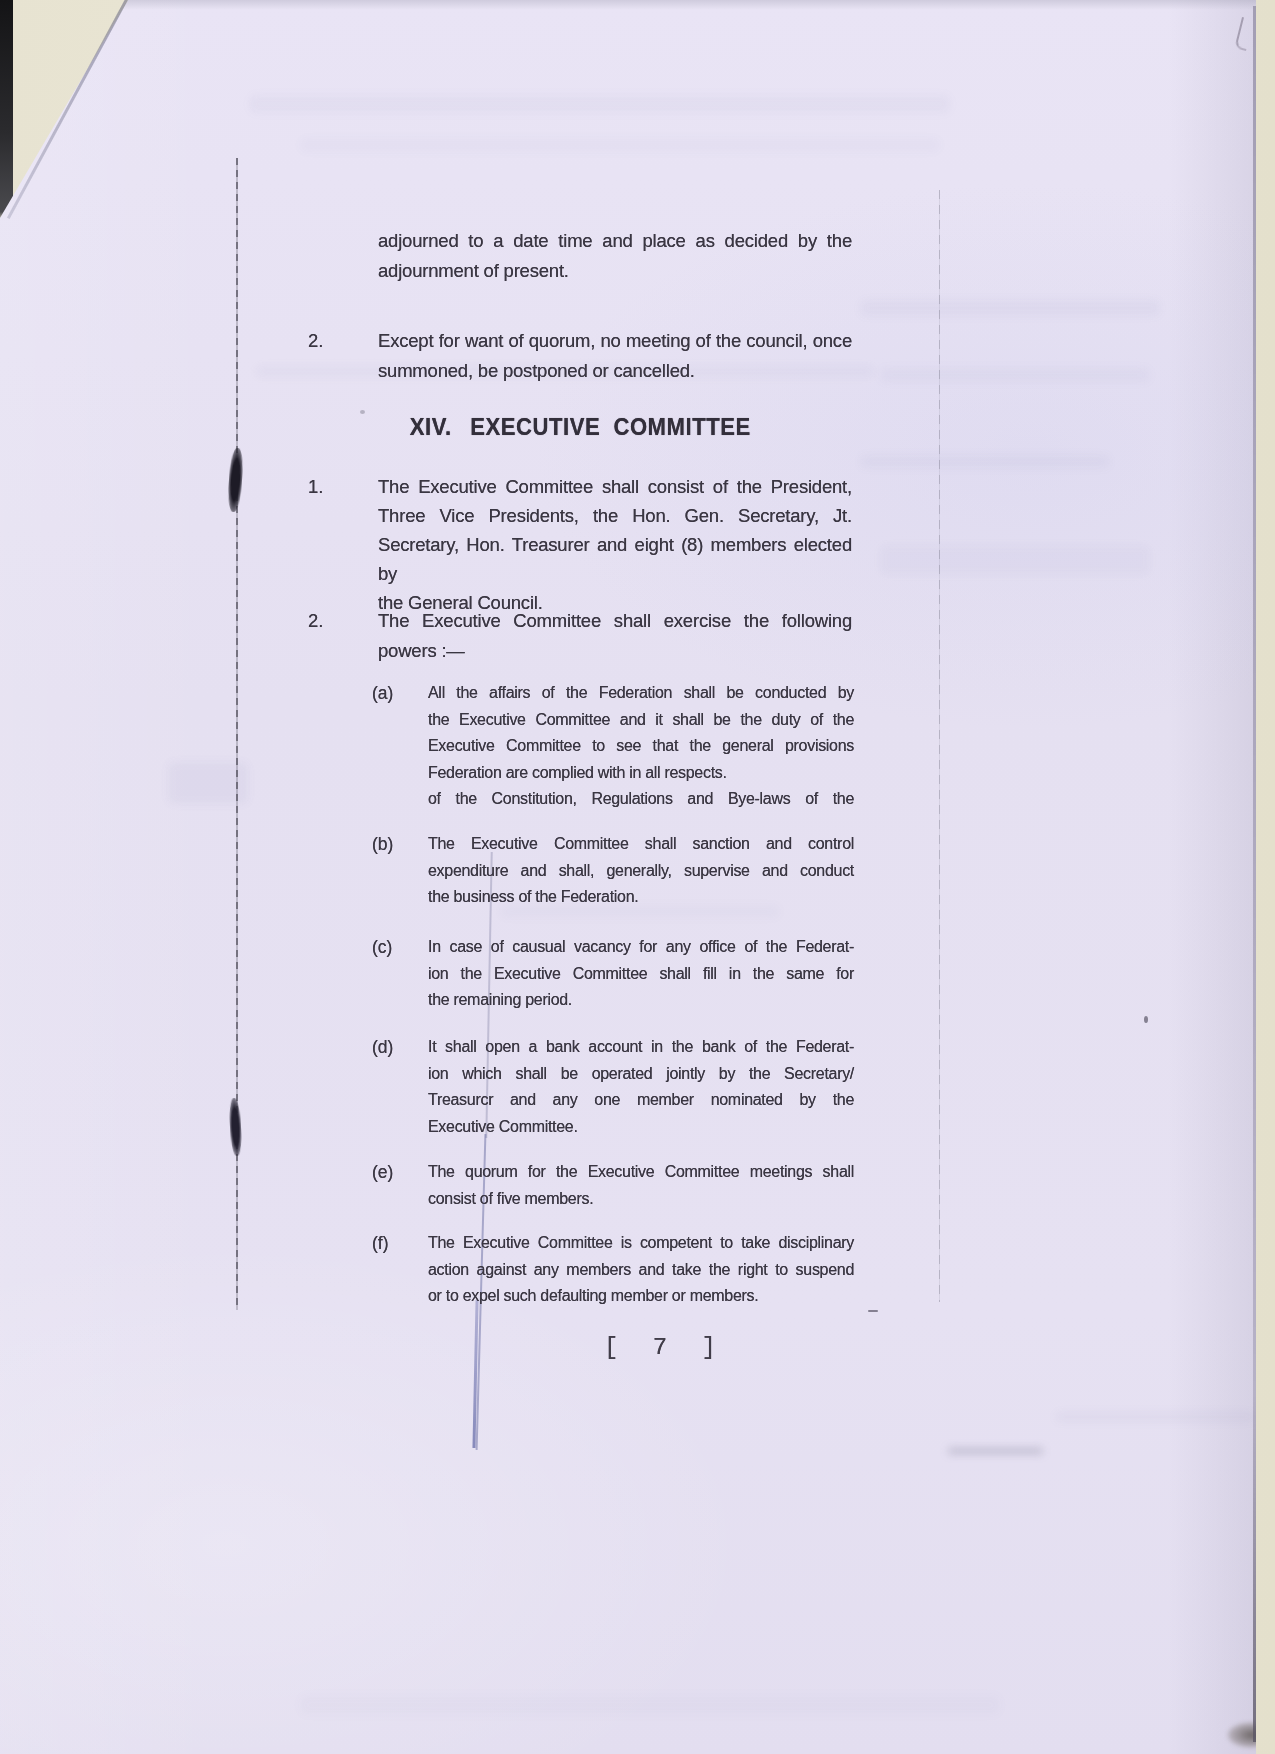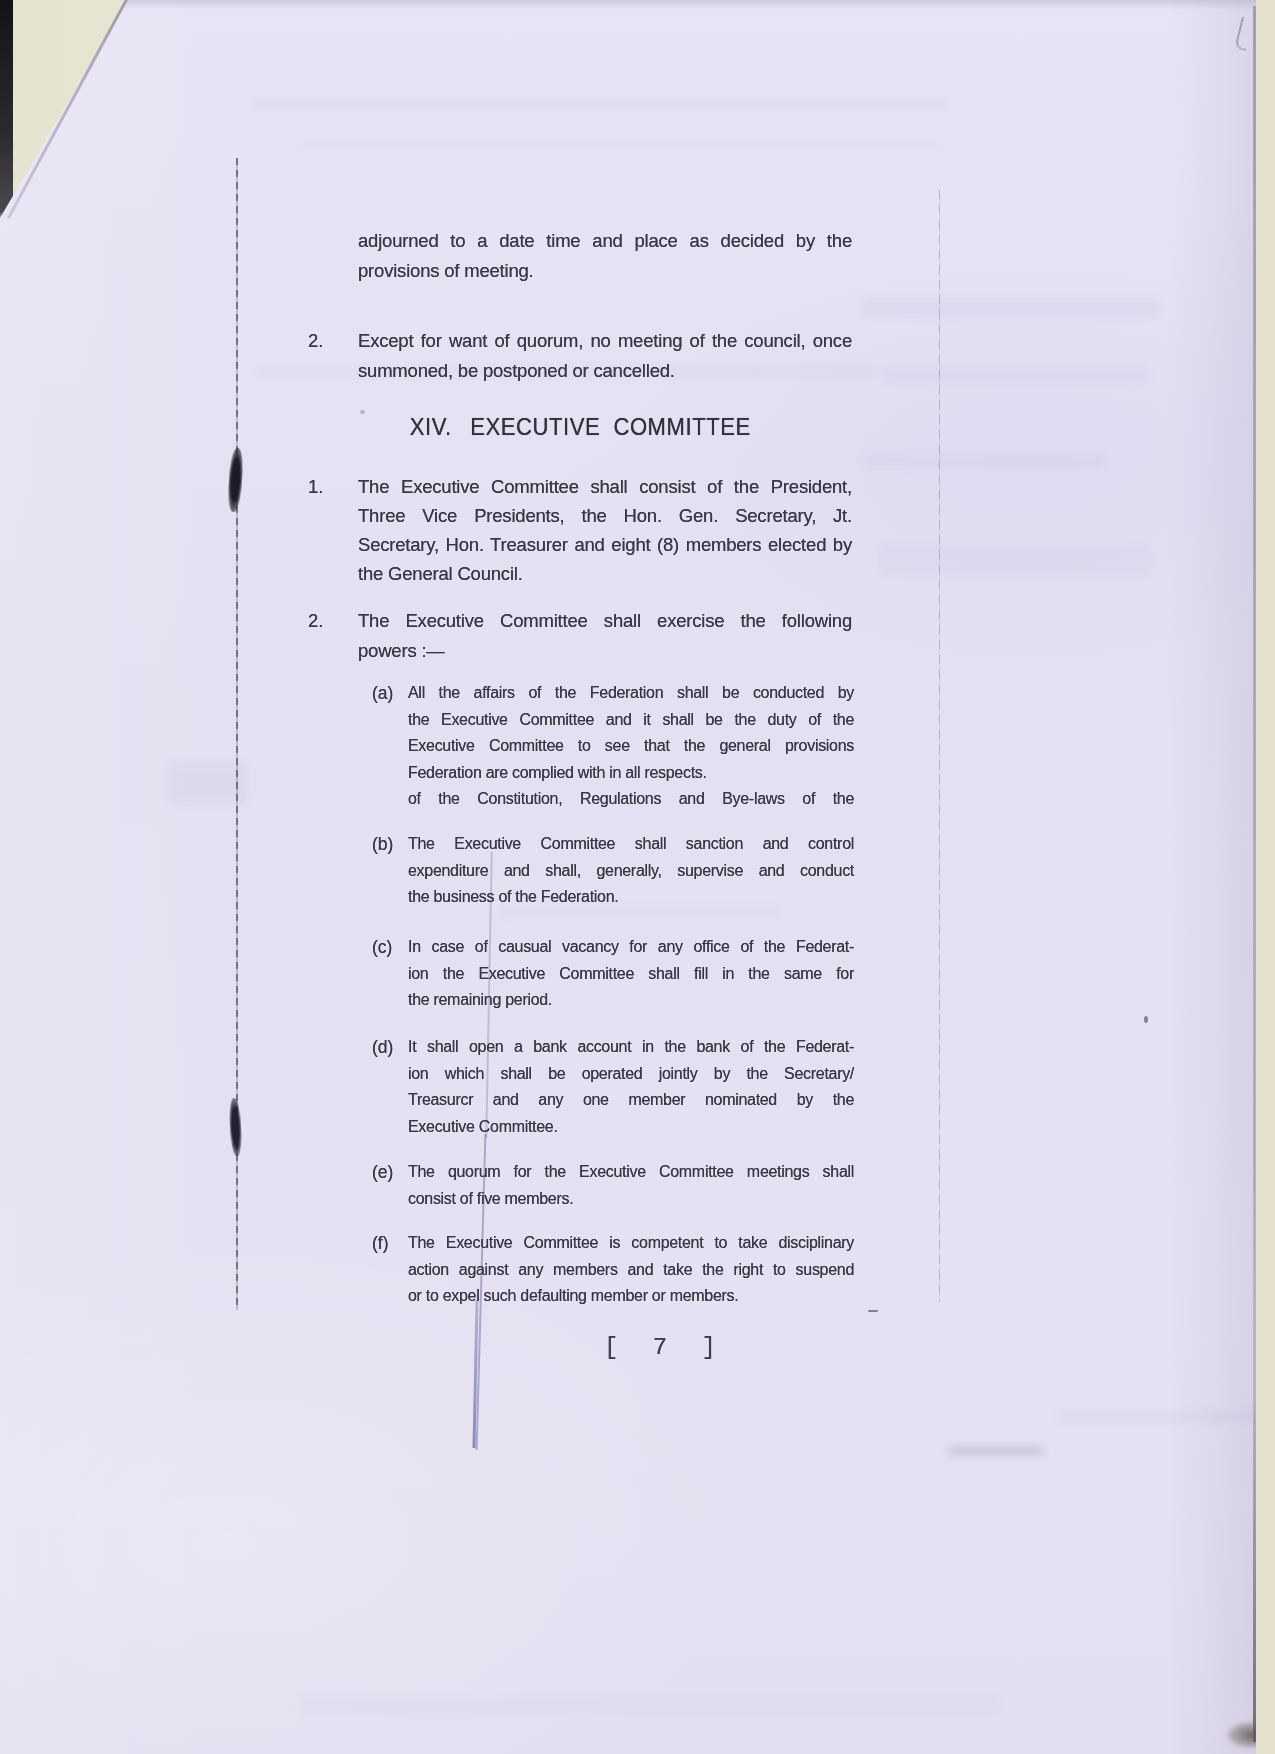--- a/index.html
+++ b/index.html
@@ -61,24 +61,24 @@
   .smudge { position:absolute; background:rgba(118,114,162,0.10); filter:blur(4px); border-radius:6px; }
   .fleck { position:absolute; background:rgba(52,50,66,0.55); border-radius:50%; }
   
   .txt { color:#3a3642; text-shadow:0 0 0.6px rgba(58,54,66,0.85); }
   .block { position:absolute; }
   .num  { position:absolute; left:308px; top:0; font-size:18.5px; line-height:30px; }
   .sub .num { left:372px; font-size:17.5px; line-height:26.5px; }
   .bodycol { position:absolute; left:358px; width:494px; font-size:18.5px; line-height:30px; letter-spacing:-0.2px; }
   .lh29 { line-height:29px; }
   .sub .bodycol { left:408px; width:446px; font-size:16px; line-height:26.5px; letter-spacing:-0.3px; }
-  .line { text-align:justify; text-align-last:justify; text-justify:inter-word; }
+  .line { text-align:justify; text-align-last:justify; text-justify:inter-word;margin-left:20px; }
   .line.end { text-align-last:left; }
   .heading { position:absolute; left:330px; top:413px; width:500px; text-align:center;
-    font-size:24px; font-weight:400; color:#332f3b; text-shadow:0 0 0.7px rgba(51,47,59,0.9);
+    font-size:24px; font-weight:700; color:#332f3b; text-shadow:0 0 0.7px rgba(51,47,59,0.9);
     white-space:nowrap; }
   .heading .inner { display:inline-block; transform:scaleX(0.92); letter-spacing:0.6px; }
   .heading .numeral { margin-right:20px; }
   .heading .title { word-spacing:7px; }
   .pagenum { position:absolute; left:604px; top:1334px; font-family:"Liberation Mono","DejaVu Sans Mono",monospace;
     font-size:24px; color:#413d49; letter-spacing:9px; word-spacing:2px; text-shadow:0 0 0.5px rgba(65,61,73,0.8); }
 </style>
 </head>
 <body>
 
@@ -110,21 +110,21 @@
     <div class="ink-blob-2"></div>
     <div class="crease-right"></div>
     <div class="crease-mid-1"></div>
     <div class="crease-mid-2"></div>
     <div class="crease-mid-3"></div>
     <div class="pencil-mark"></div>
 
     <div class="block txt" style="top:226px">
       <div class="bodycol">
         <div class="line">adjourned to a date time and place as decided by the</div>
-        <div class="line end">provisions of meeting.</div>
+        <div class="line end">adjournment of present.</div>
       </div>
     </div>
 
     <div class="block txt" style="top:326px">
       <div class="num">2.</div>
       <div class="bodycol">
         <div class="line">Except for want of quorum, no meeting of the council, once</div>
         <div class="line end">summoned, be postponed or cancelled.</div>
       </div>
     </div>

